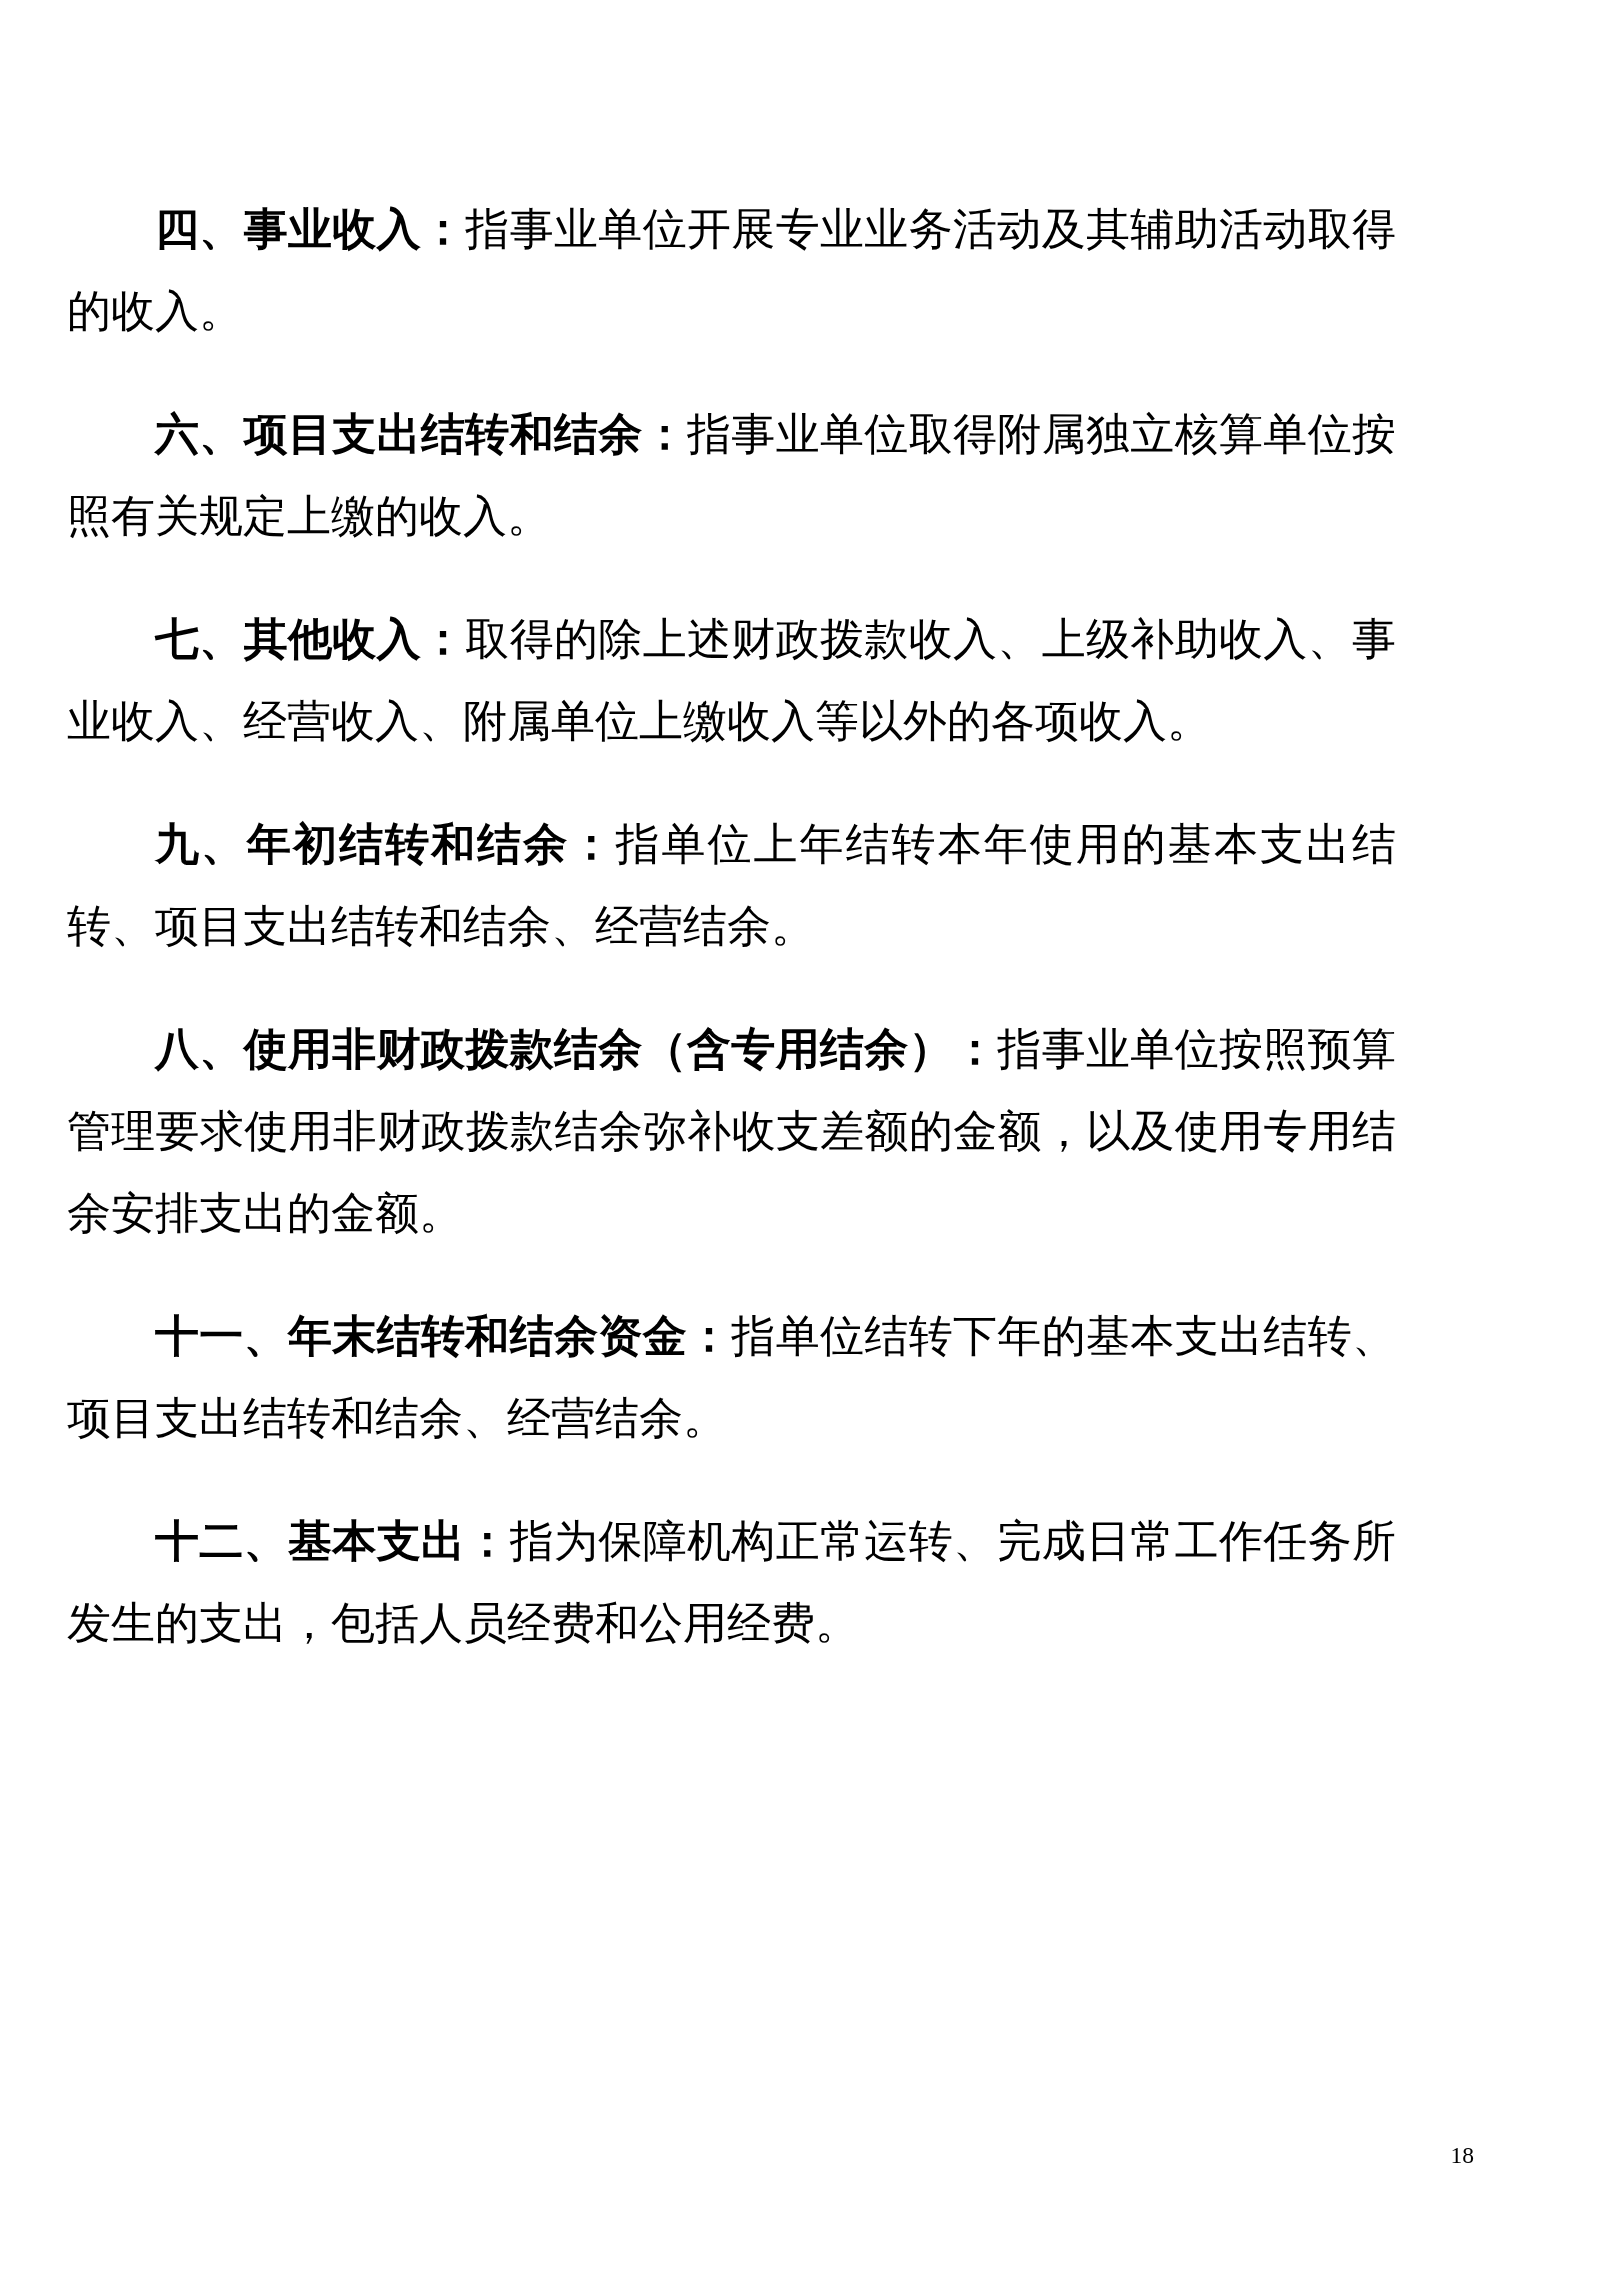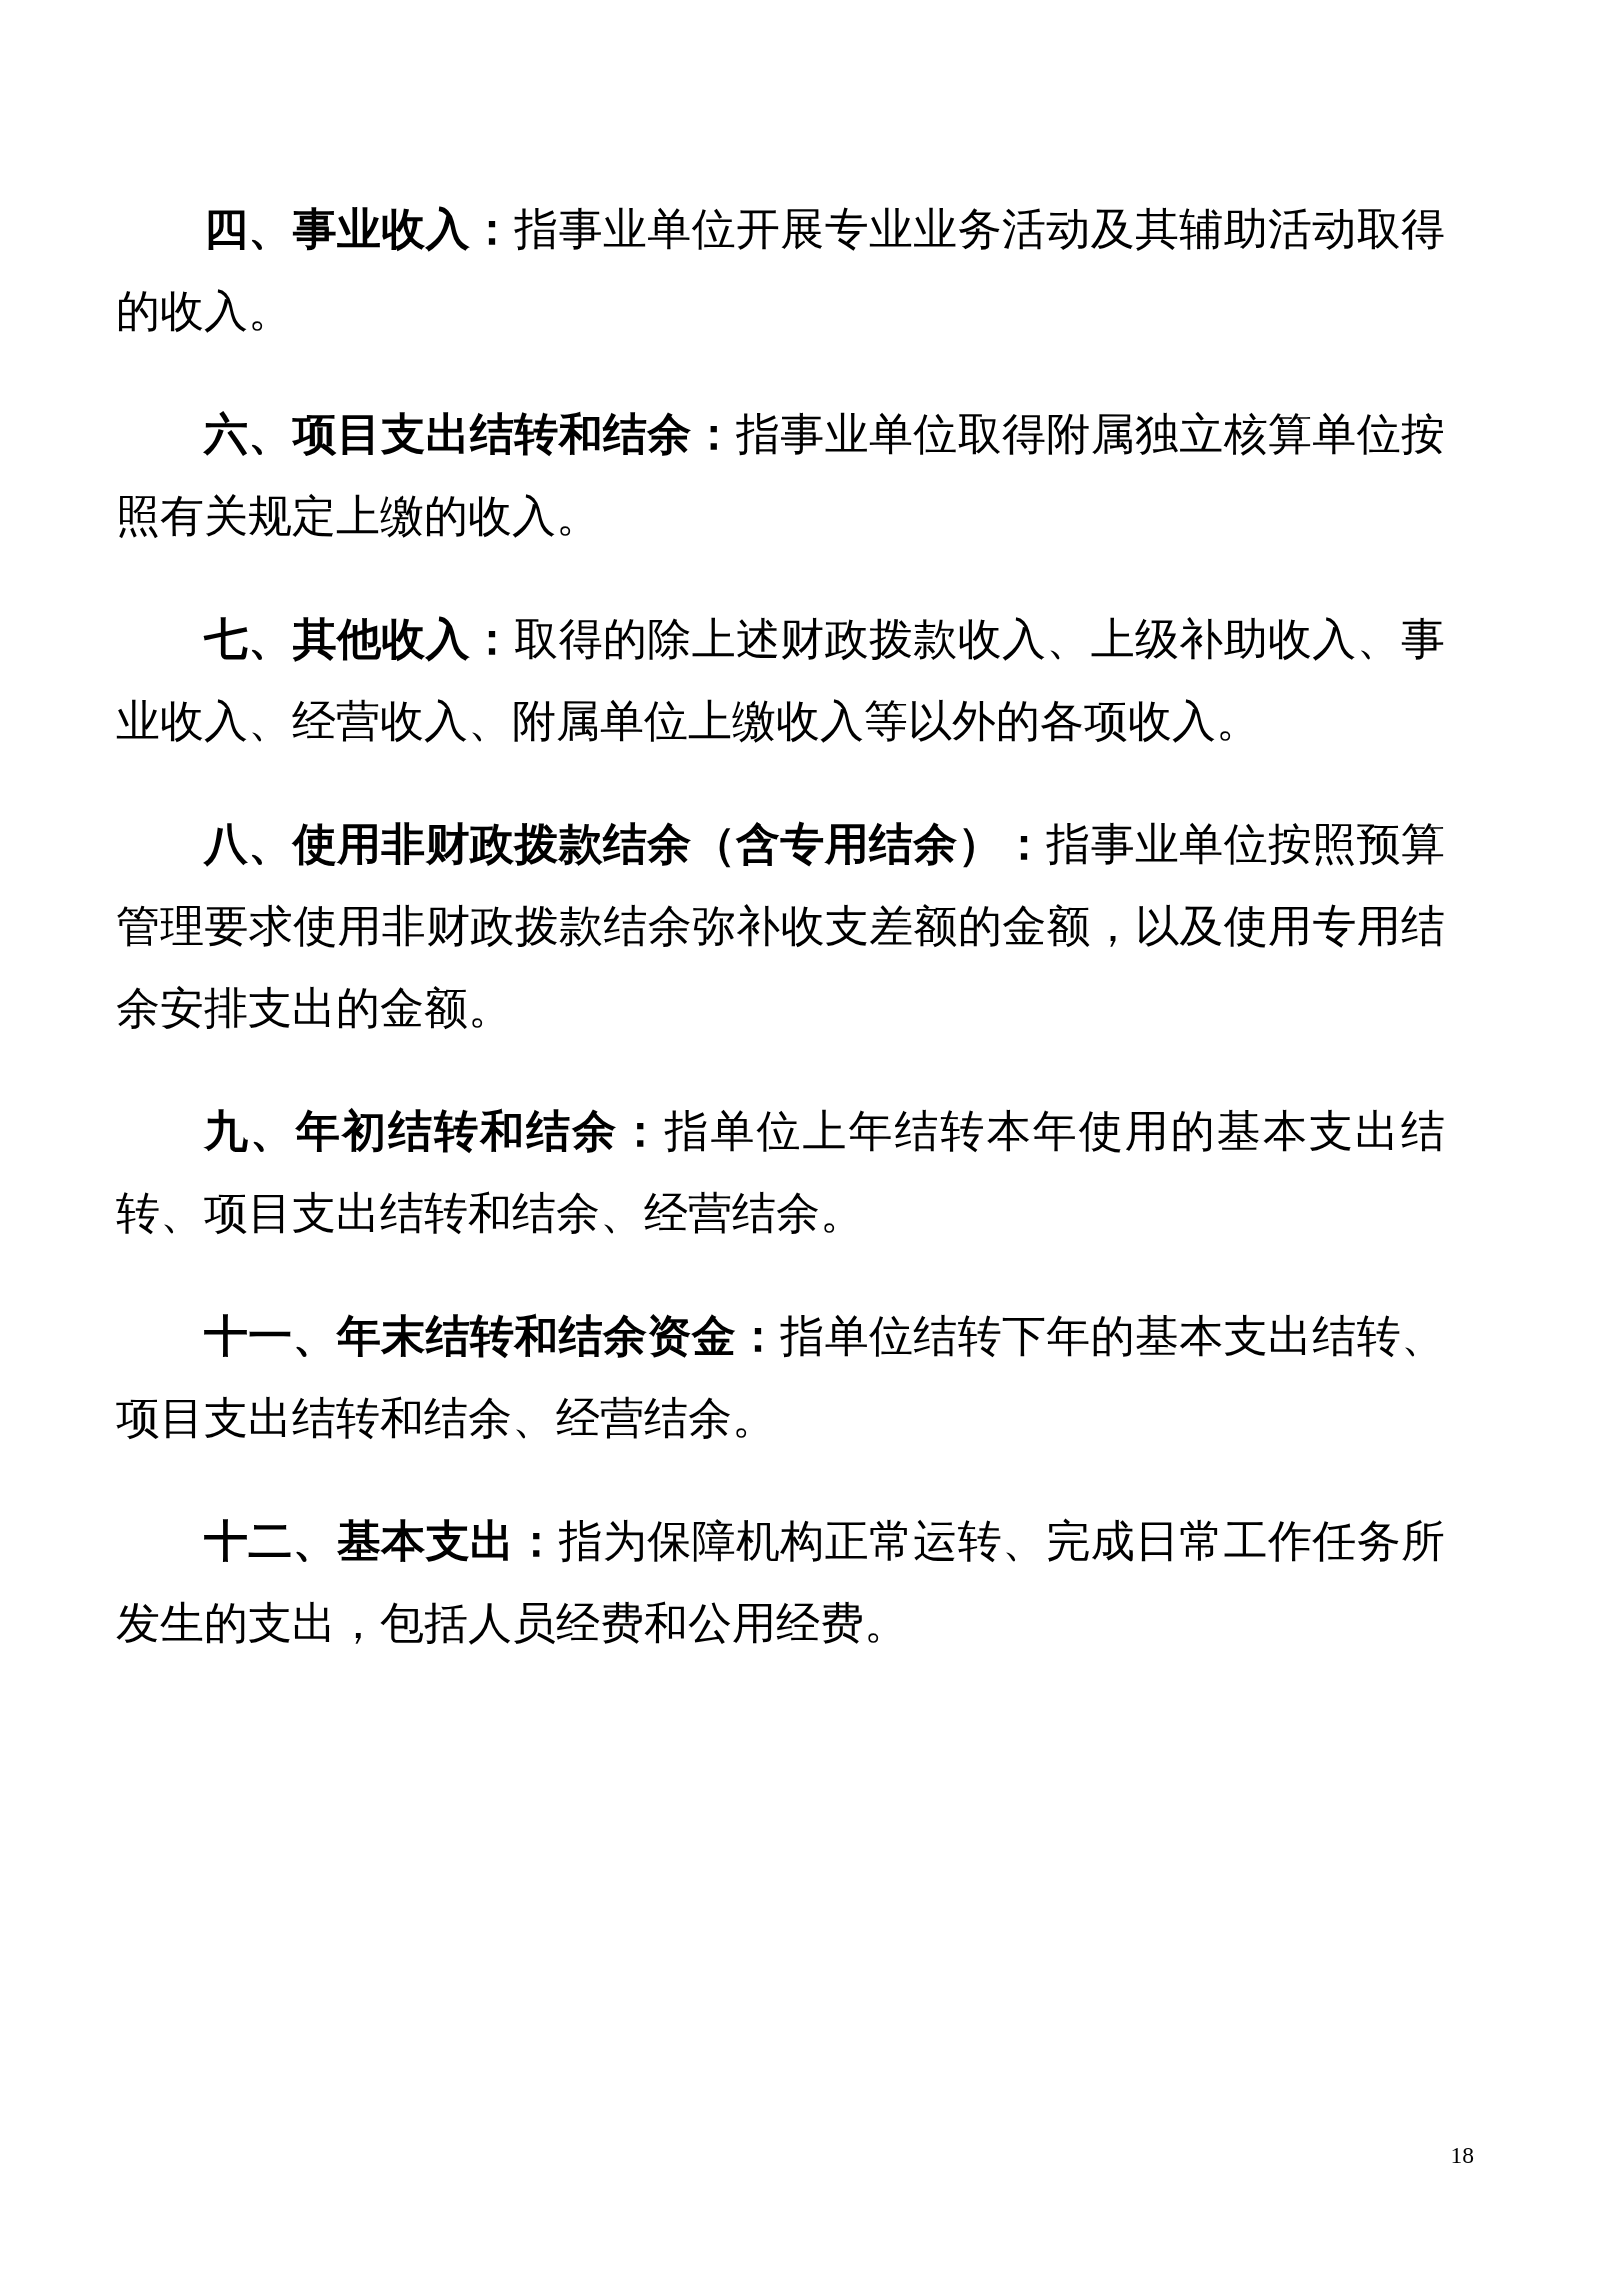--- a/index.html
+++ b/index.html
@@ -6,21 +6,21 @@
     margin: 0;
     padding: 0;
     background: #ffffff;
   }
   .page {
     position: relative;
     width: 1623px;
     height: 2295px;
     background: #ffffff;
     box-sizing: border-box;
-    padding: 189px 144px 0 116px;
+    padding: 189px 144px 0 67px;
     font-family: "Liberation Serif", "DejaVu Serif", serif;
     color: #000000;
     overflow: hidden;
   }
   .content {
     width: 1329px;
   }
   p.def-para {
     margin: 0 0 41px 0;
     font-size: 44px;
@@ -51,23 +51,23 @@
 <div class="page">
   <div class="content">
 
     <p class="def-para"><b class="term">四、事业收入：</b><span>指事业单位开展专业业务活动及其辅助活动取得的收入。</span></p>
 
 
     <p class="def-para"><b class="term">六、项目支出结转和结余：</b><span>指事业单位取得附属独立核算单位按照有关规定上缴的收入。</span></p>
 
     <p class="def-para"><b class="term">七、其他收入：</b><span>取得的除上述财政拨款收入、上级补助收入、事业收入、经营收入、附属单位上缴收入等以外的各项收入。</span></p>
 
+    <p class="def-para"><b class="term">九、年初结转和结余：</b><span>指单位上年结转本年使用的基本支出结转、项目支出结转和结余、经营结余。</span></p>
+
     <p class="def-para"><b class="term">八、使用非财政拨款结余（含专用结余）：</b><span>指事业单位按照预算管理要求使用非财政拨款结余弥补收支差额的金额，以及使用专用结余安排支出的金额。</span></p>
-
-    <p class="def-para"><b class="term">九、年初结转和结余：</b><span>指单位上年结转本年使用的基本支出结转、项目支出结转和结余、经营结余。</span></p>
 
 
     <p class="def-para"><b class="term">十一、年末结转和结余资金：</b><span>指单位结转下年的基本支出结转、项目支出结转和结余、经营结余。</span></p>
 
     <p class="def-para"><b class="term">十二、基本支出：</b><span>指为保障机构正常运转、完成日常工作任务所发生的支出，包括人员经费和公用经费。</span></p>
 
   </div>
 
   <div class="page-number">18</div>
 </div>

